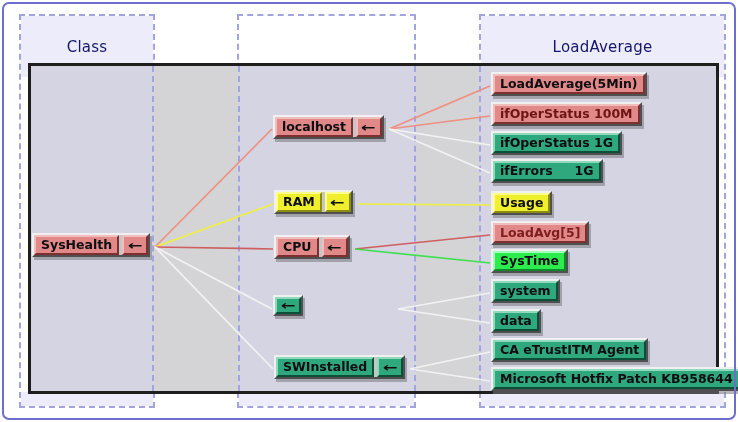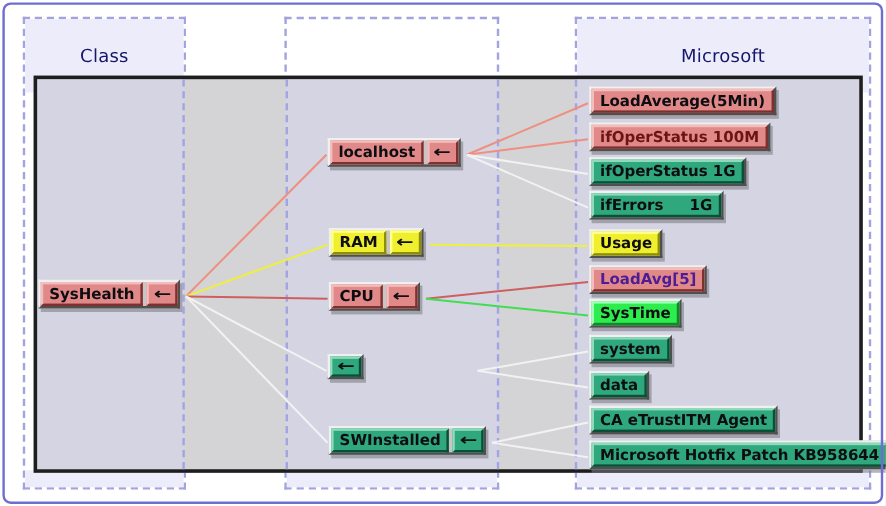--- a/index.html
+++ b/index.html
@@ -64,21 +64,21 @@
     </div>
     <div class="band-bottom"></div>
   </div>
 
   <div class="band band-instances">
     <div class="band-bottom"></div>
   </div>
 
   <div class="band band-attributes">
     <div class="band-top">
-      <span class="band-header-label">Microsoft</span>
+      <span class="band-header-label">LoadAverage</span>
     </div>
     <div class="band-bottom"></div>
   </div>
 
   <div class="mainbox">
     <div class="ovl ovl-class"></div>
     <div class="ovl ovl-instances"></div>
     <div class="ovl ovl-attributes"></div>
   </div>
 
@@ -146,21 +146,21 @@
       <div class="node c-green" style="left: 491px; top: 131px;">
         <span class="nlabel">ifOperStatus 1G</span>
       </div>
       <div class="node c-green" style="left: 491px; top: 159px;">
         <span class="nlabel">ifErrors     1G</span>
       </div>
       <div class="node c-yellow" style="left: 491px; top: 191px;">
         <span class="nlabel">Usage</span>
       </div>
       <div class="node c-pink" style="left: 491px; top: 221px;">
-        <span class="nlabel" style="color: #4c1d95;">LoadAvg[5]</span>
+        <span class="nlabel" style="color: #7f1d1d;">LoadAvg[5]</span>
       </div>
       <div class="node c-bright" style="left: 491px; top: 249px;">
         <span class="nlabel">SysTime</span>
       </div>
       <div class="node c-green" style="left: 491px; top: 279px;">
         <span class="nlabel">system</span>
       </div>
       <div class="node c-green" style="left: 491px; top: 309px;">
         <span class="nlabel">data</span>
       </div>

